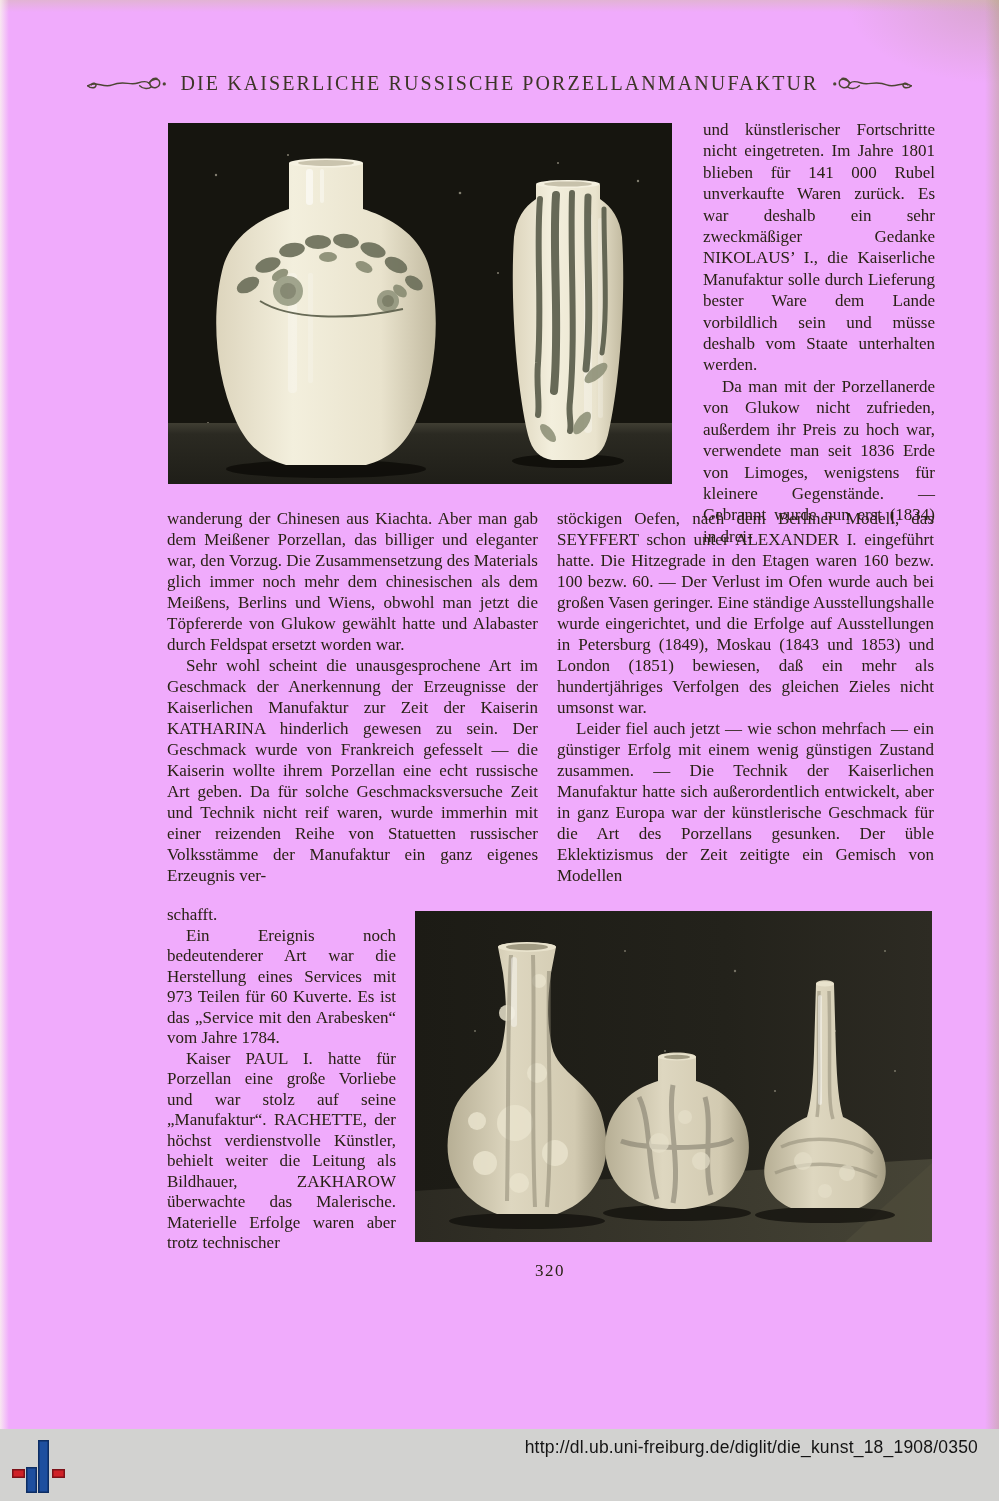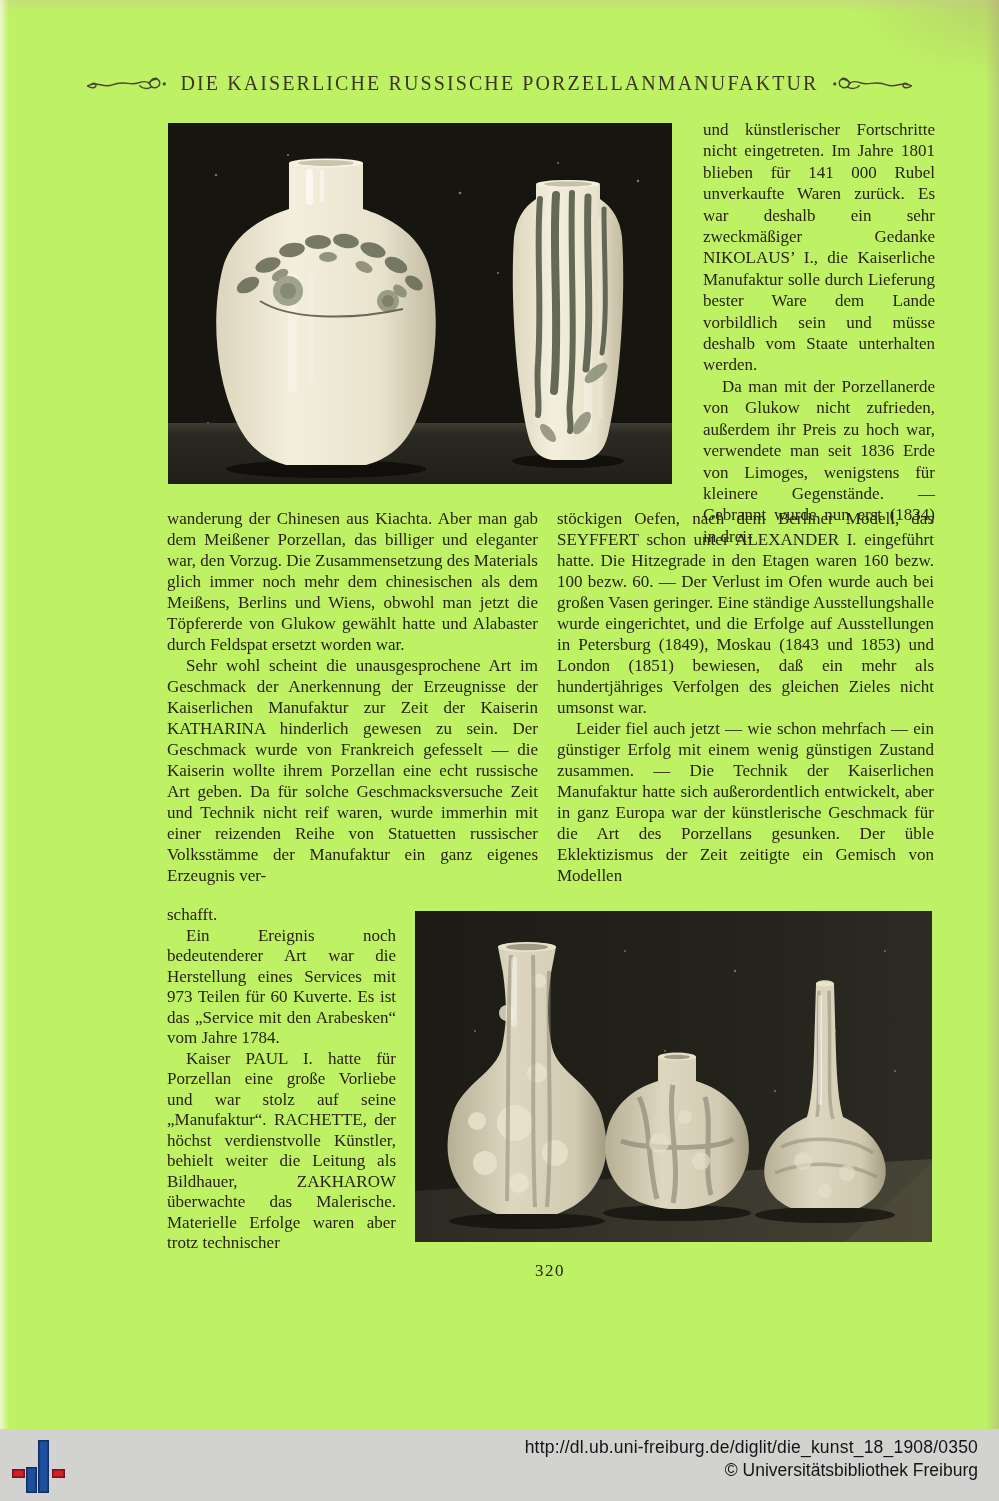--- a/index.html
+++ b/index.html
@@ -1,18 +1,18 @@
 <!DOCTYPE html>
 <html lang="de"><head>
 <meta charset="utf-8">
 <style>
   html,body{margin:0;padding:0;background:#9a958a;}
   .page{
     position:relative;width:999px;height:1501px;margin:0 auto;
-    background:#bef264;overflow:hidden;
+    background:#f0abfc;overflow:hidden;
     font-family:"Liberation Serif","DejaVu Serif",serif;
     color:#2a2316;
   }
   
   .page::before{
     content:"";position:absolute;inset:0;z-index:40;pointer-events:none;
     background:
       linear-gradient(90deg,rgba(252,250,238,.75) 0px,rgba(252,250,238,0) 9px),
       linear-gradient(270deg,rgba(176,164,126,.45) 0px,rgba(176,164,126,0) 14px),
       linear-gradient(180deg,rgba(205,192,152,.40) 0px,rgba(205,192,152,0) 12px),
@@ -289,17 +289,16 @@
 
   <div class="footer">
     <svg class="logo" width="62" height="54" viewBox="0 0 62 54">
       <rect x="0.75" y="29.75" width="11.5" height="7.5" fill="#cf2127" stroke="#7c1218" stroke-width="1.5"></rect>
       <rect x="14.75" y="27.75" width="9.5" height="24.5" fill="#1e4f9f" stroke="#0d2d63" stroke-width="1.5"></rect>
       <rect x="26.75" y="0.75" width="9.5" height="51.5" fill="#1e4f9f" stroke="#0d2d63" stroke-width="1.5"></rect>
       <rect x="40.75" y="29.75" width="11.5" height="7.5" fill="#cf2127" stroke="#7c1218" stroke-width="1.5"></rect>
     </svg>
     <div class="footer-text">
       <div class="url">http://dl.ub.uni-freiburg.de/diglit/die_kunst_18_1908/0350</div>
-      <div class="copyright">© Universitätsbibliothek Freiburg</div>
     </div>
   </div>
 
 </div>
 
 </body></html>

